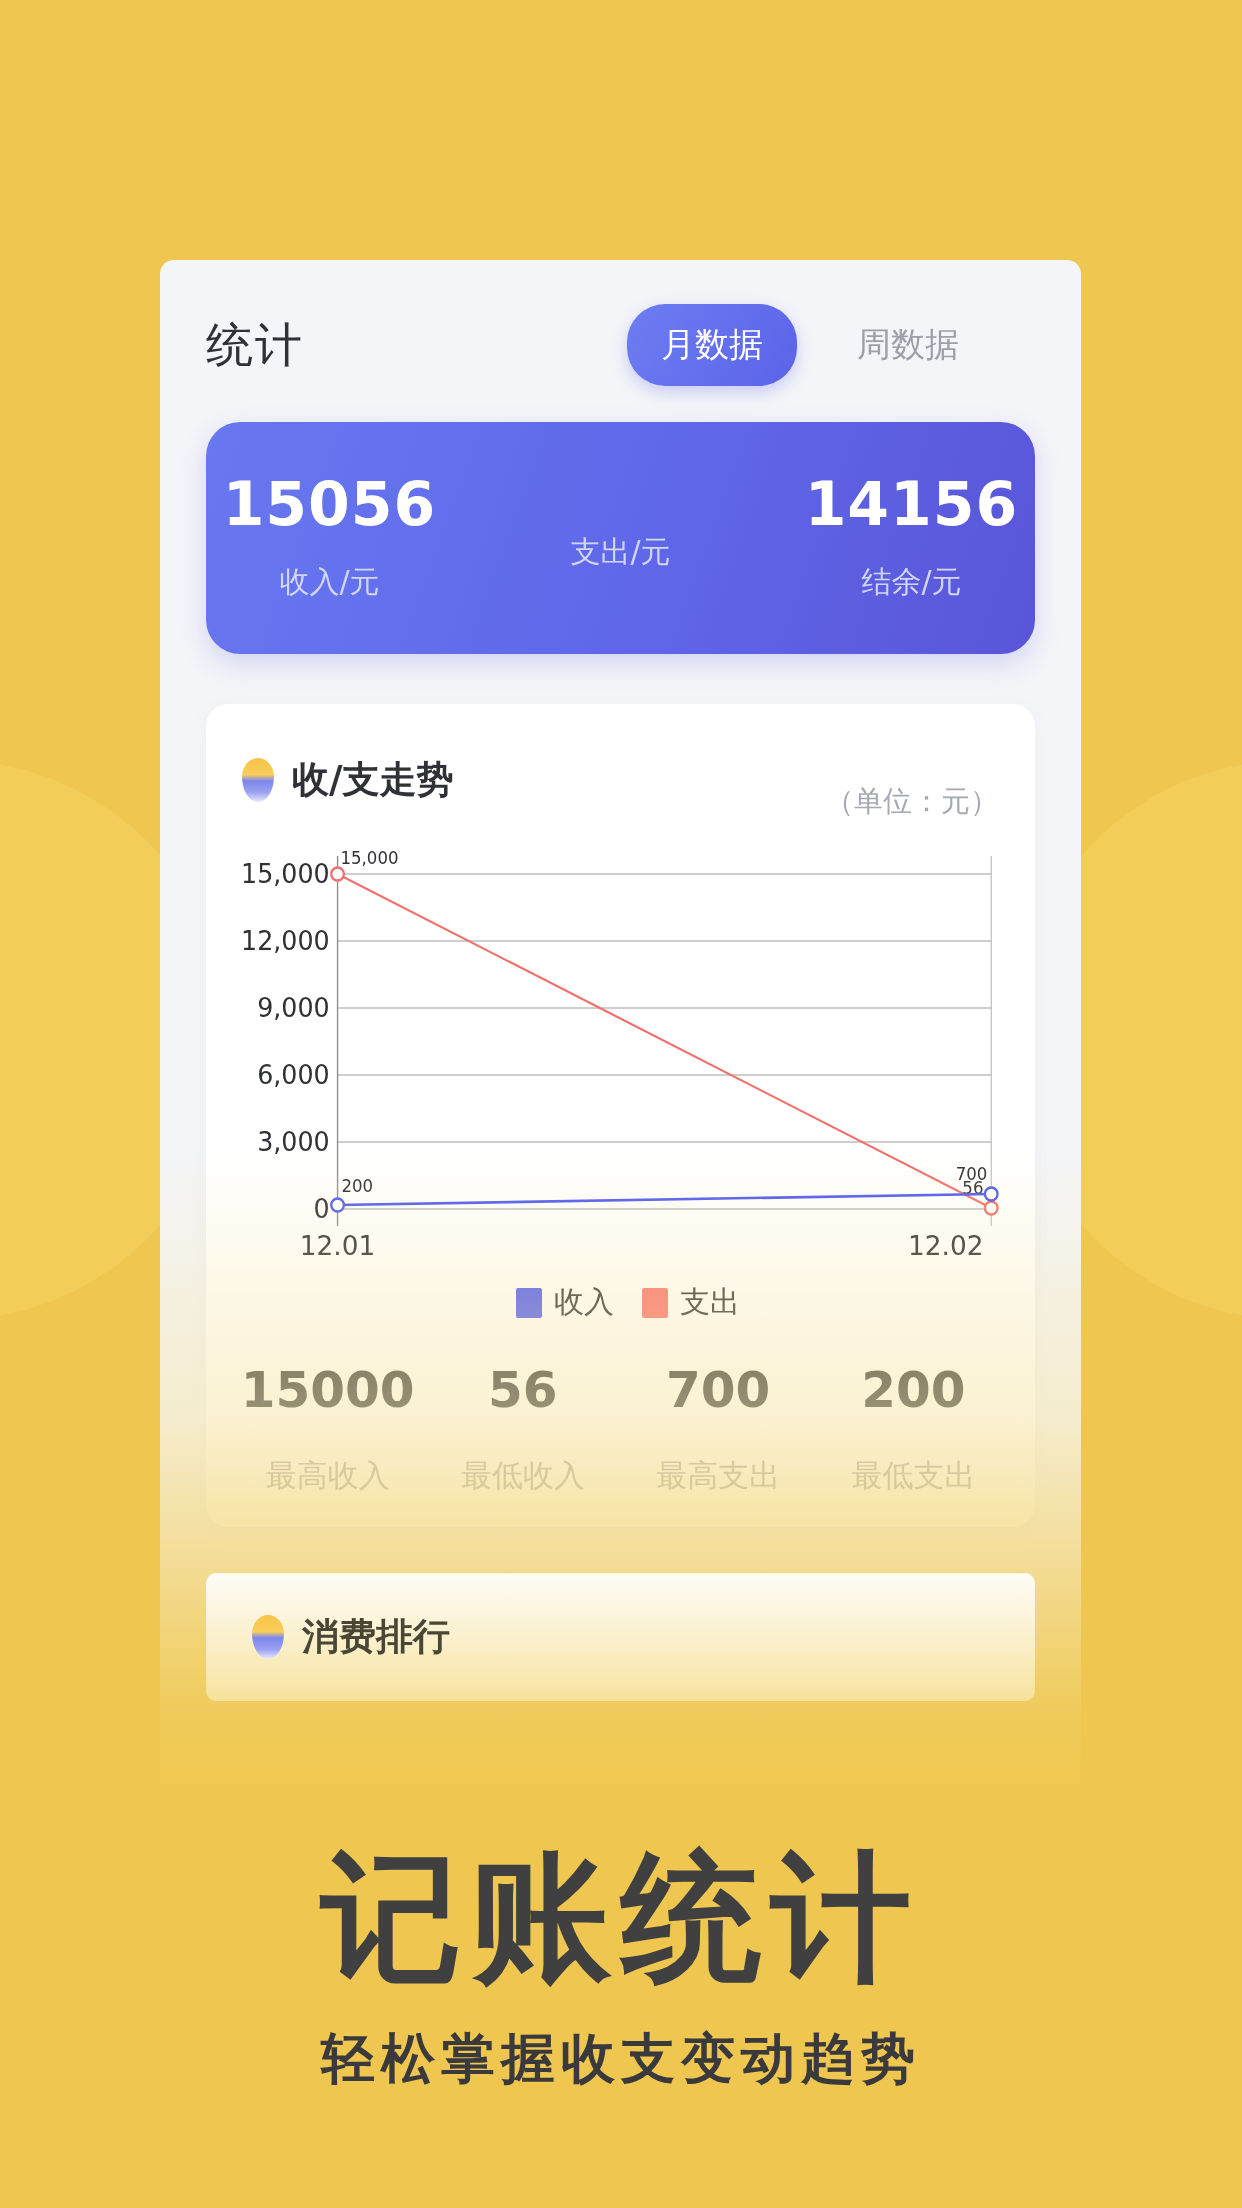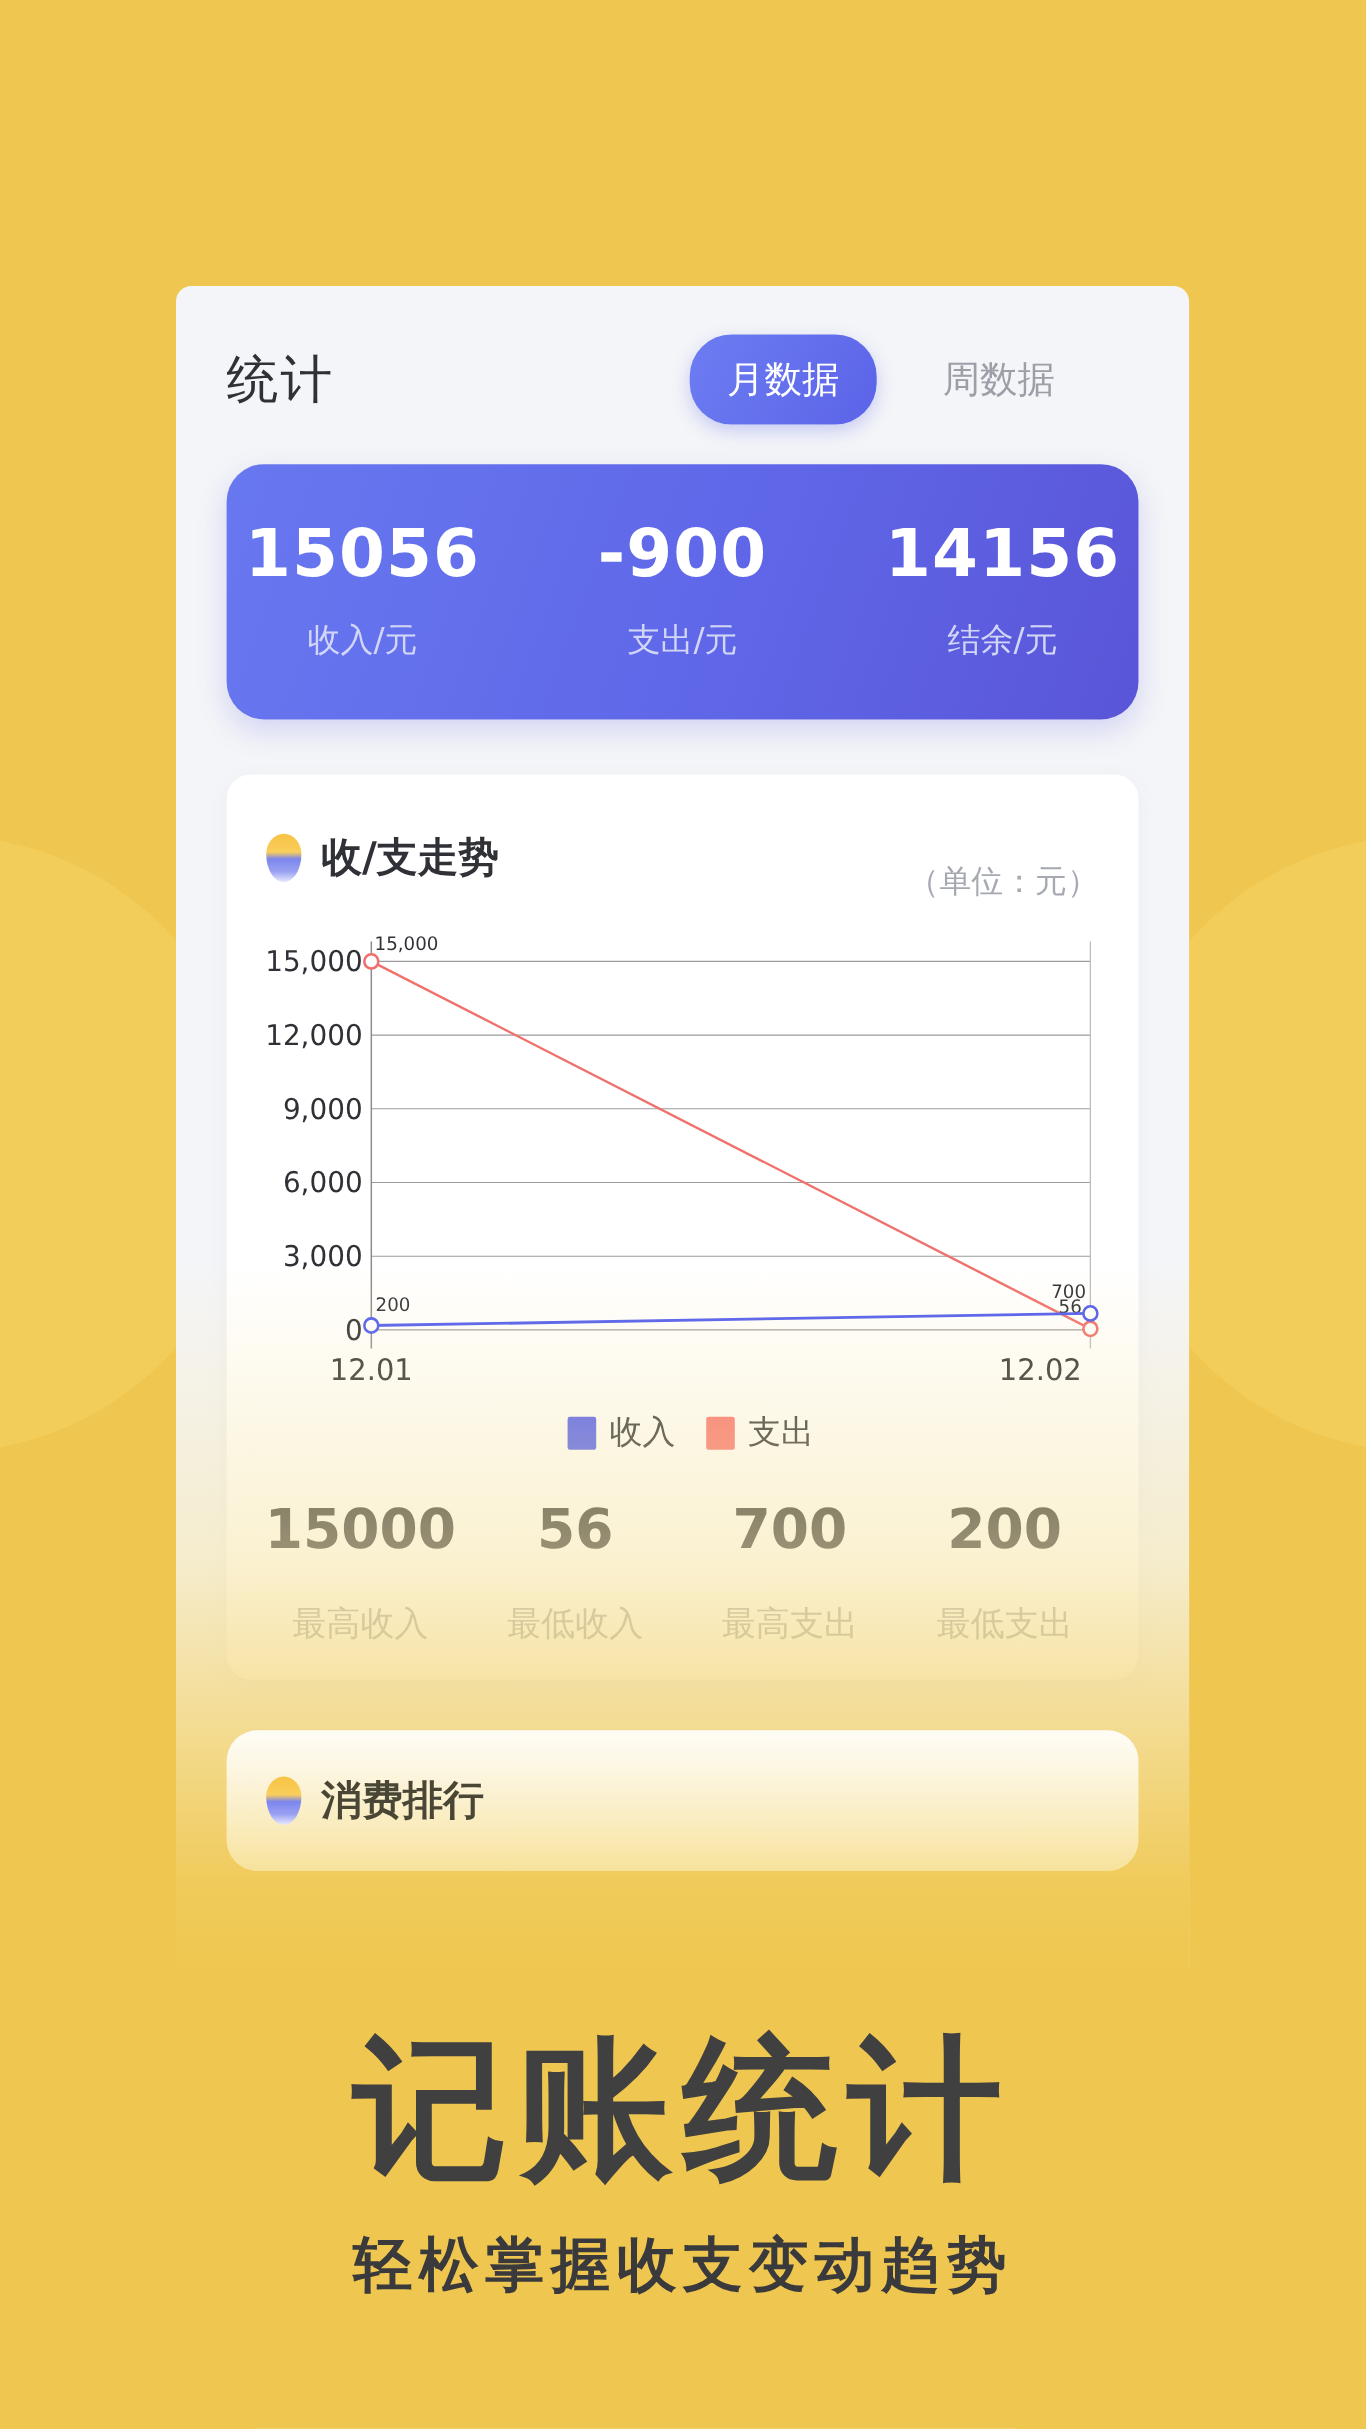--- a/index.html
+++ b/index.html
@@ -114,23 +114,23 @@
     font-size:50px; font-weight:700; color:#2f3136;
     font-family:"DejaVu Sans",sans-serif; line-height:1;
   }
   .stats .lbl {
     margin-top:40px; font-size:31px; color:#a6a9b2;
     font-family:"DejaVu Sans",sans-serif;
   }
 
   
   .rank-card {
-    margin:46px 46px 0 46px; height:128px; border-radius:28px;
+    margin:46px 46px 0 46px; height:128px; border-radius:10px;
     background:linear-gradient(to bottom, rgba(255,255,255,.92) 0%, rgba(253,244,205,.55) 100%);
-    display:flex; align-items:center; padding:0 36px;
+    display:flex; align-items:center; padding:0 46px;
     position:relative; z-index:6;
   }
   .rank-title {
     font-size:37px; font-weight:700; color:#4a4636; margin-left:18px;
     font-family:"DejaVu Sans",sans-serif;
   }
 
   
   .promo { position:absolute; left:0; right:0; top:1840px; text-align:center; }
   .promo-title {
@@ -162,21 +162,20 @@
       <div class="tab">周数据</div>
     </div>
   </div>
 
   <div class="summary">
     <div class="cell">
       <div class="val">15056</div>
       <div class="lbl">收入/元</div>
     </div>
     <div class="cell">
-      <div class="val">-900</div>
       <div class="lbl">支出/元</div>
     </div>
     <div class="cell">
       <div class="val">14156</div>
       <div class="lbl">结余/元</div>
     </div>
   </div>
 
   <div class="chart-card">
     <div class="card-head">

